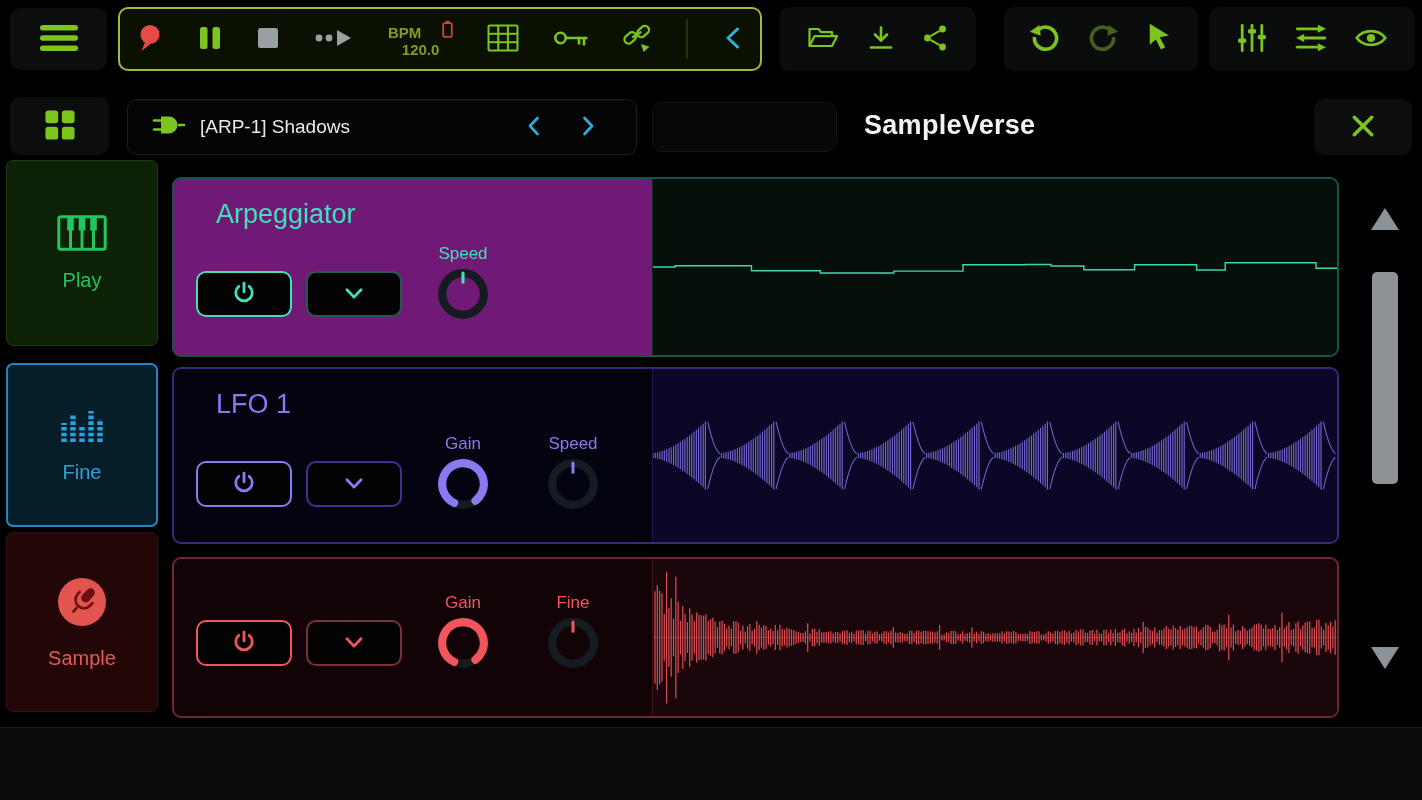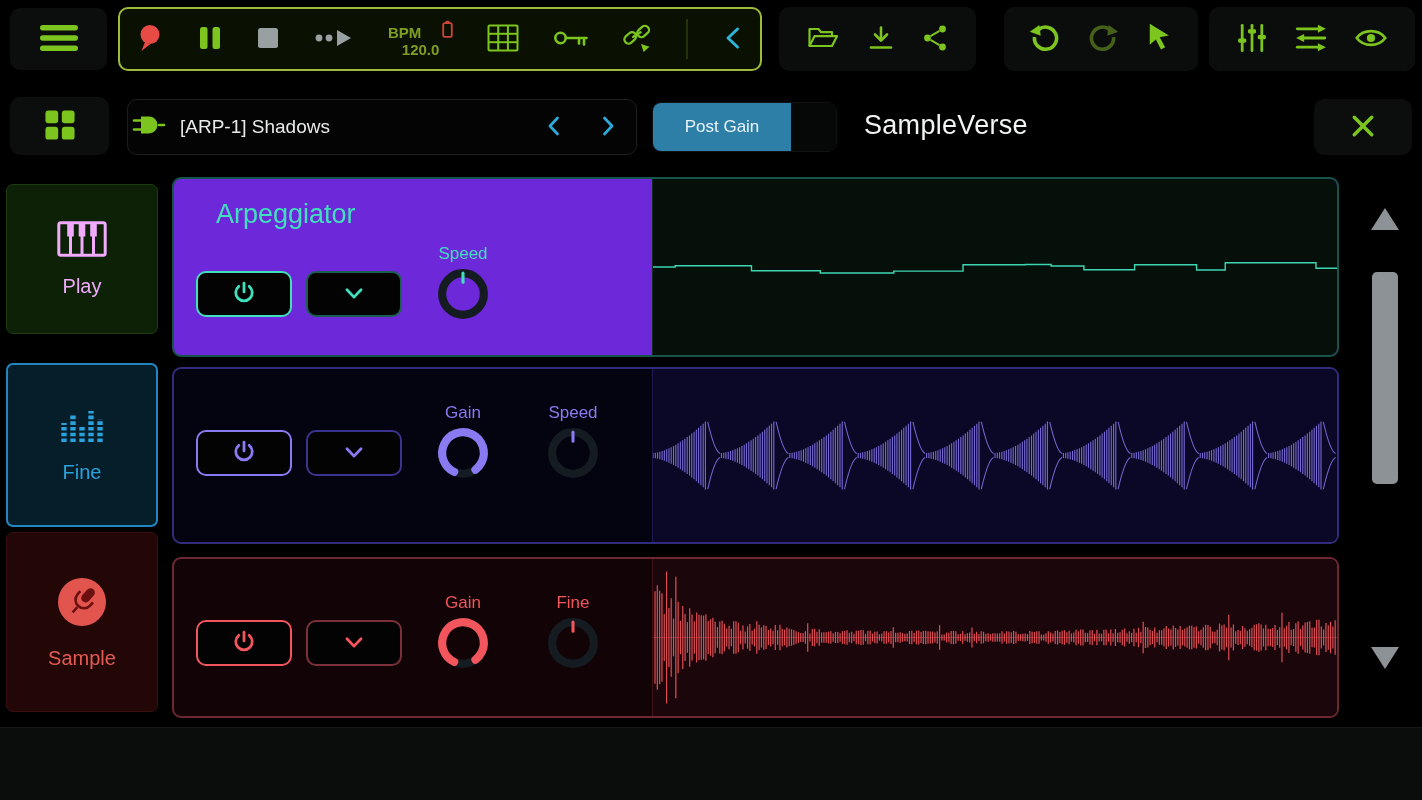--- a/index.html
+++ b/index.html
@@ -10,38 +10,38 @@
   .btn-dark{position:absolute;background:#0c0d0d;border-radius:10px;display:flex;align-items:center;justify-content:center}
   .tgroup{position:absolute;top:7px;height:64px;background:#0b0c0c;border-radius:10px;display:flex;align-items:center;justify-content:space-evenly}
   .transport{position:absolute;left:118px;top:7px;width:644px;height:64px;background:#0a1103;border:2px solid #9fbb3c;border-radius:10px;display:flex;align-items:center;justify-content:space-between;padding:0 16px}
   .ticon{display:flex;align-items:center;justify-content:center;background:none;border:none;cursor:pointer}
   .tdiv{width:2px;height:40px;background:#24320c}
   .bpm{display:flex;flex-direction:column;align-items:center;line-height:1.15;cursor:pointer}
   .bpm-top{display:flex;align-items:flex-end;gap:21px;color:#7f9d22;font-size:15px;font-weight:bold}
   .bpm-val{color:#7f9d22;font-size:15px;font-weight:bold}
 
   
-  .plugin-select{position:absolute;left:127px;top:99px;width:510px;height:56px;background:#040404;border:1px solid #1d1f1f;border-radius:10px;display:flex;align-items:center;padding:0 4px;cursor:pointer}
+  .plugin-select{position:absolute;left:127px;top:99px;width:510px;height:56px;background:#040404;border:1px solid #1d1f1f;border-radius:10px;display:flex;align-items:center;padding:0 24px;cursor:pointer}
   .plugin-name{color:#e9eaea;font-size:19px;margin-left:14px}
   .pchev{margin-left:auto;display:flex;gap:34px;margin-right:14px}
   .postgain{position:absolute;left:652px;top:102px;width:185px;height:50px;border-radius:9px;overflow:hidden;display:flex;cursor:pointer;border:1px solid #101314}
   .pg-on{width:138px;background:#2e7fa8;color:#eaf5fa;font-size:17px;display:flex;align-items:center;justify-content:center}
   .pg-off{flex:1;background:#060707}
-  .app-title{position:absolute;left:864px;top:110px;color:#f2f3f3;font-size:27px;font-weight:normal;letter-spacing:.3px}
+  .app-title{position:absolute;left:864px;top:110px;color:#f2f3f3;font-size:27px;font-weight:bold;letter-spacing:.3px}
 
   
   .side-btn{position:absolute;left:6px;width:152px;border-radius:7px;display:flex;flex-direction:column;align-items:center;justify-content:center;gap:15px;cursor:pointer}
-  .side-play{top:184px;height:150px;background:#0c2106;border:1px solid #1d3b0e;color:#f0abfc}
+  .side-play{top:160px;height:186px;background:#0c2106;border:1px solid #1d3b0e;color:#22c55e}
   .side-edit{top:363px;height:164px;background:#061d2a;border:2px solid #2286c0;color:#2aa2dc}
   .side-sample{top:532px;height:180px;background:#230707;border:1px solid #3a0f0f;color:#e25b55}
   .side-label{font-size:20px}
 
   
   .module{position:absolute;left:172px;width:1167px;border-radius:9px;display:flex;overflow:hidden;border:2px solid}
-  .mod0{color:#41e0bd;border-color:#15544a;background:#6d28d9}
+  .mod0{color:#41e0bd;border-color:#15544a;background:#701a75}
   .mod1{color:#8a7af2;border-color:#332c7d;background:#040310}
   .mod2{color:#f2565c;border-color:#6e2833;background:#120406}
   .mod-left{width:478px;padding:20px 0 0 22px;flex:none}
   .mod-title{font-size:27px;font-weight:400;color:currentColor;margin-left:20px}
   .ctrl-row{display:flex;align-items:flex-end;margin-top:14px}
   .power-btn,.drop-btn{width:96px;height:46px;border-radius:10px;background:#030303;border:2px solid currentColor;color:currentColor;display:flex;align-items:center;justify-content:center;margin-bottom:6px;cursor:pointer}
   .drop-btn{margin-left:14px}
   .mod0 .drop-btn{border-color:#1c5f52}
   .mod1 .drop-btn{border-color:#3b3390}
   .mod2 .drop-btn{border-color:#7c3039}
@@ -284,21 +284,20 @@
         </button>
       <button class="ticon">
           <span><svg width="20" height="24" viewBox="0 0 20 24">
               <polyline points="6.5,4 14,12 6.5,20" fill="none" stroke="#2fa9d8" stroke-width="2.8" stroke-linecap="round" stroke-linejoin="round"></polyline>
             </svg></span>
         </button>
     </span>
   </div>
 
   <div class="postgain">
-    <div class="pg-on">Post Gain</div>
     <div class="pg-off"></div>
   </div>
 
   <h1 class="app-title">SampleVerse</h1>
 
   <button class="btn-dark" style="left:1314px;top:99px;width:98px;height:56px">
     <span><svg width="28" height="28" viewBox="0 0 24 24">
           <g stroke="#7cc41e" stroke-width="3" stroke-linecap="round">
             <line x1="4.5" y1="4.5" x2="19.5" y2="19.5"></line>
             <line x1="19.5" y1="4.5" x2="4.5" y2="19.5"></line>
@@ -380,20 +379,21 @@
     </div>
     <div class="mod-wave">
       <svg class="wave" viewBox="0 0 680 170" preserveAspectRatio="none">
           <path d="M0 85 L22.0 85.0 L22.0 83.7 L97.9 83.7 L97.9 88.7 L166.3 88.7 L166.3 90.7 L239.4 90.7 L239.4 89.0 L308.2 89.0 L308.2 82.9 L370.0 82.9 L370.0 82.6 L395.8 82.6 L395.8 84.0 L428.4 84.0 L428.4 87.6 L478.8 87.6 L478.8 82.8 L540.4 82.8 L540.4 87.9 L568.9 87.9 L568.9 80.9 L599.0 80.9 L599.0 80.8 L659.1 80.8 L659.1 86.2 L680.0 86.2" fill="none" stroke="currentColor" stroke-width="1.4" opacity="0.95"></path>
         </svg>
     </div>
   </section>
 
   <section class="module mod1" style="top:367px;height:177px">
     <div class="mod-left">
+      <h2 class="mod-title">LFO 1</h2>
       <div class="ctrl-row">
         <button class="power-btn">
             <span><svg width="26" height="26" viewBox="0 0 24 24">
                 <g stroke="currentColor" stroke-width="2.6" fill="none" stroke-linecap="round">
                   <line x1="12" y1="3" x2="12" y2="11"></line>
                   <path d="M7.2 5.8 a7.6 7.6 0 1 0 9.6 0"></path>
                 </g>
               </svg></span>
           </button>
         <button class="drop-btn">

